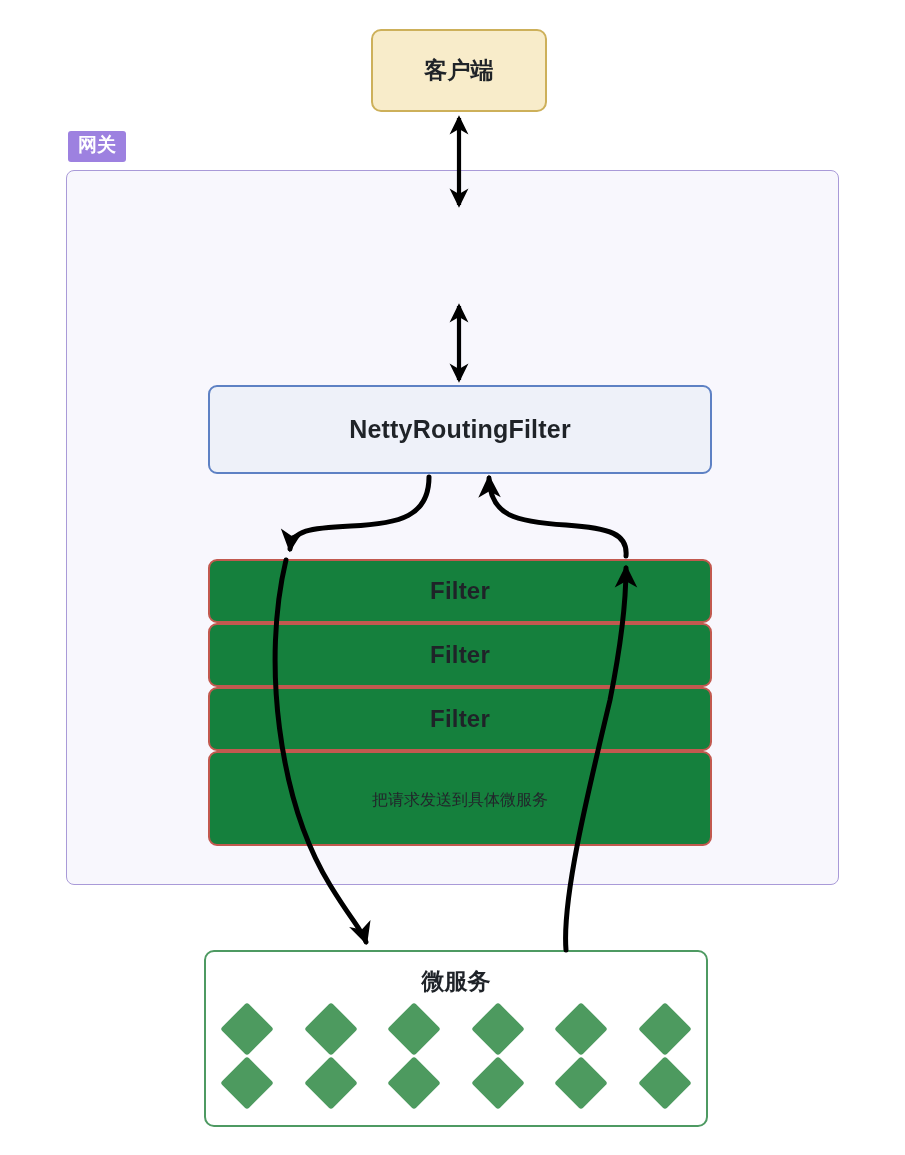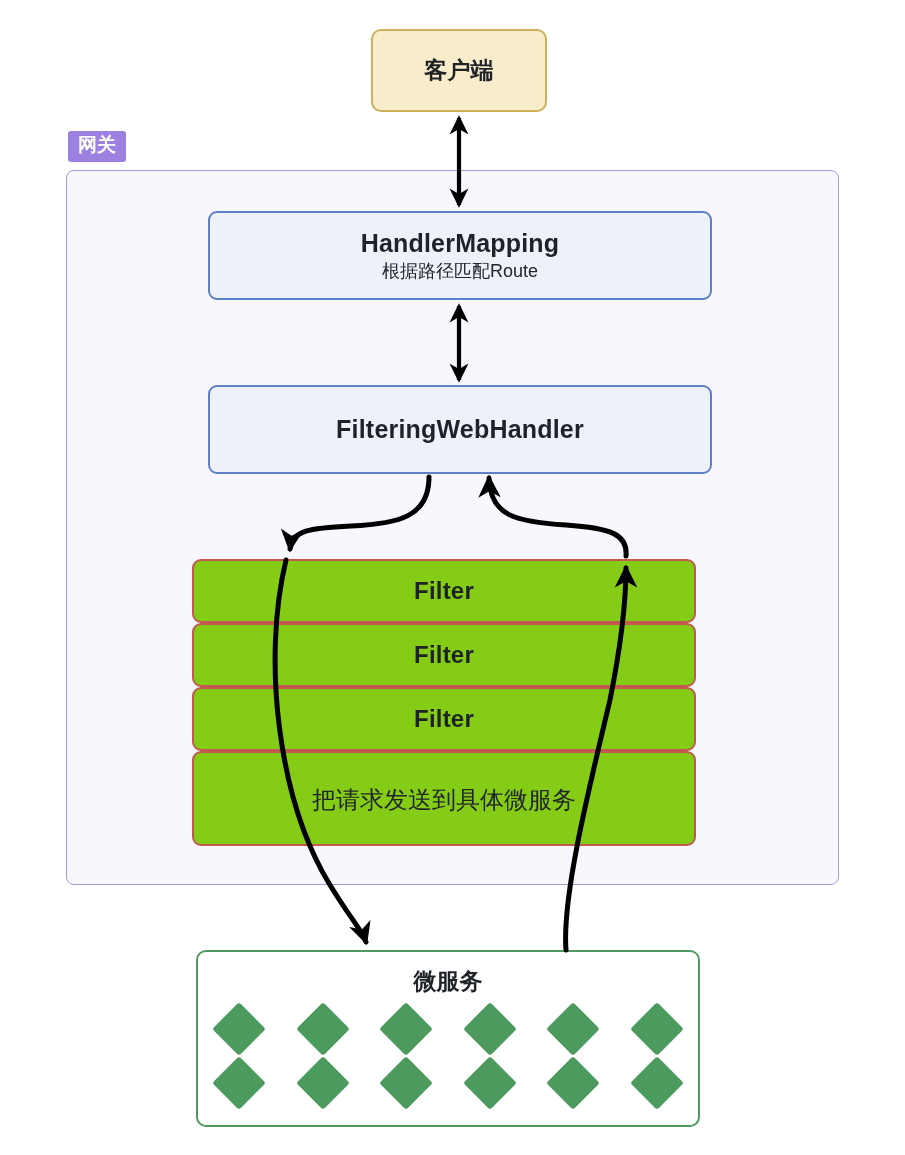--- a/index.html
+++ b/index.html
@@ -88,37 +88,37 @@
     left: 208px;
     width: 504px;
   }
   #handler-mapping { top: 211px; height: 89px; }
   #filtering-web-handler { top: 385px; height: 89px; }
   .blue-box .title { font-size: 25px; }
   .blue-box .sub { font-size: 18px; }
 
   
   .filter-box {
-    background: #84cc16;
+    background: #15803d;
     border: 2.5px solid #c2594f;
     border-radius: 9px;
-    left: 192px;
+    left: 208px;
     width: 504px;
   }
   .filter-box .title { font-size: 24px; }
-  .filter-box .sub { font-size: 24px; }
+  .filter-box .sub { font-size: 16px; }
   #filter-0 { top: 559px; height: 64px; }
   #filter-1 { top: 623px; height: 64px; }
   #filter-2 { top: 687px; height: 64px; }
   #filter-3 { top: 751px; height: 95px; }
 
   
   #microservice {
     position: absolute;
-    left: 196px;
+    left: 204px;
     top: 950px;
     width: 504px;
     height: 177px;
     box-sizing: border-box;
     background: #ffffff;
     border: 2.5px solid #4e9a62;
     border-radius: 10px;
   }
   #microservice .ms-title {
     text-align: center;
@@ -178,27 +178,23 @@
 
 <div id="canvas">
 
   <div class="node" id="client">
     <div class="title">客户端</div>
   </div>
 
   <div id="gateway-panel"></div>
   <div id="gateway-badge">网关</div>
 
-  <div class="node blue-box" id="handler-mapping">
-    <div class="title">HandlerMapping</div>
-    <div class="sub">根据路径匹配Route</div>
-  </div>
 
   <div class="node blue-box" id="filtering-web-handler">
-    <div class="title">FilteringWebHandler</div>
+    <div class="title">NettyRoutingFilter</div>
   </div>
 
   <div class="node filter-box" id="filter-0">
     <div class="title">Filter</div>
   </div>
   <div class="node filter-box" id="filter-1">
     <div class="title">Filter</div>
   </div>
   <div class="node filter-box" id="filter-2">
     <div class="title">Filter</div>

